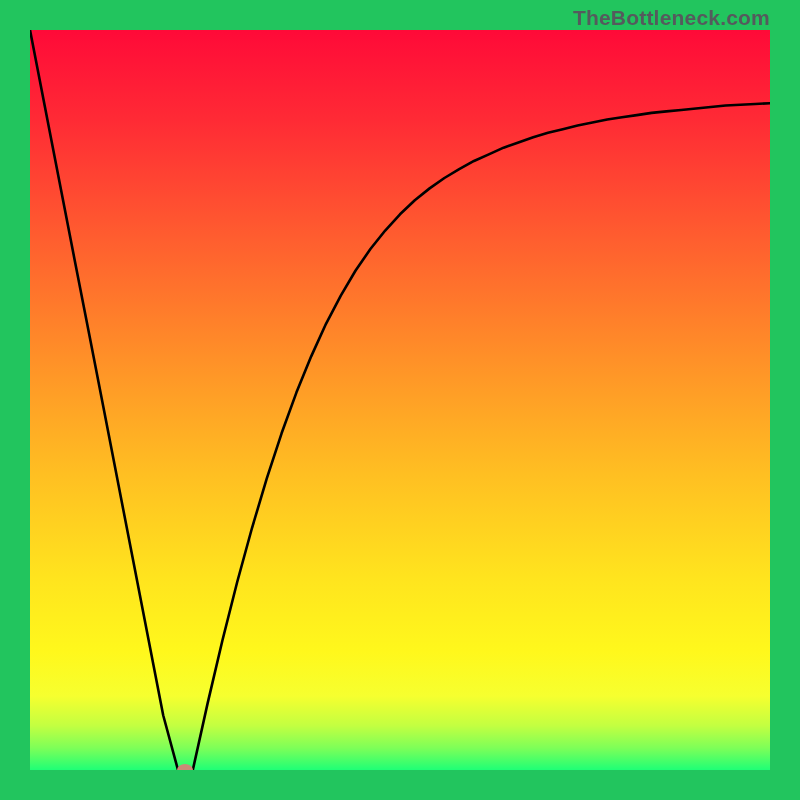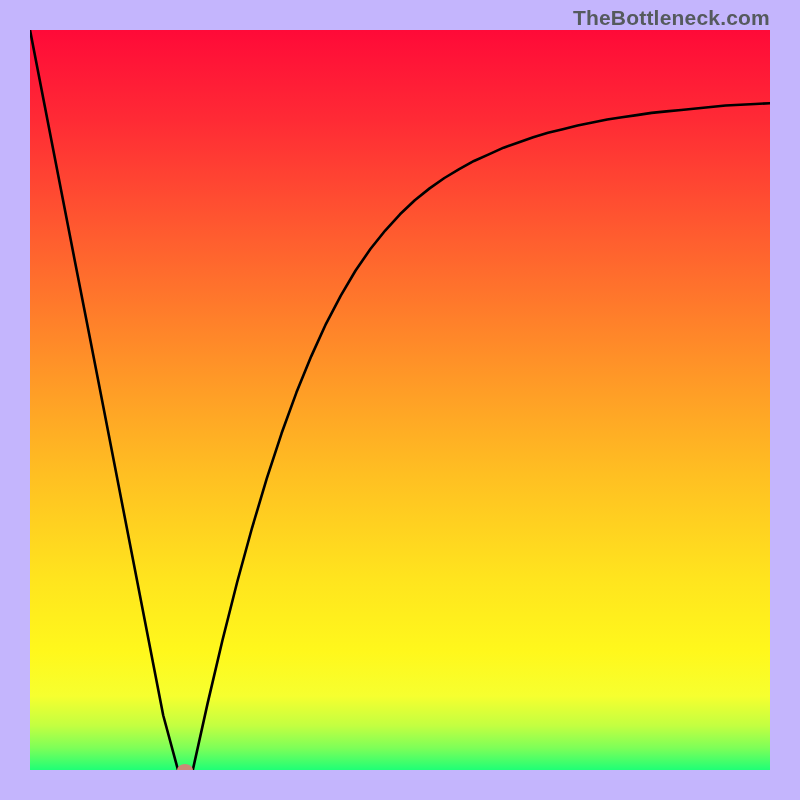--- a/index.html
+++ b/index.html
@@ -8,21 +8,21 @@
     width: 800px;
     height: 800px;
     background: #000;
     font-family: Arial, Helvetica, sans-serif;
     overflow: hidden;
   }
   .frame {
     position: relative;
     width: 800px;
     height: 800px;
-    background: #c4b5fd;
+    background: #22c55e;
   }
   .plot-area {
     position: absolute;
     left: 30px;
     top: 30px;
     width: 740px;
     height: 740px;
     overflow: hidden;
   }
   .gradient-bg {

